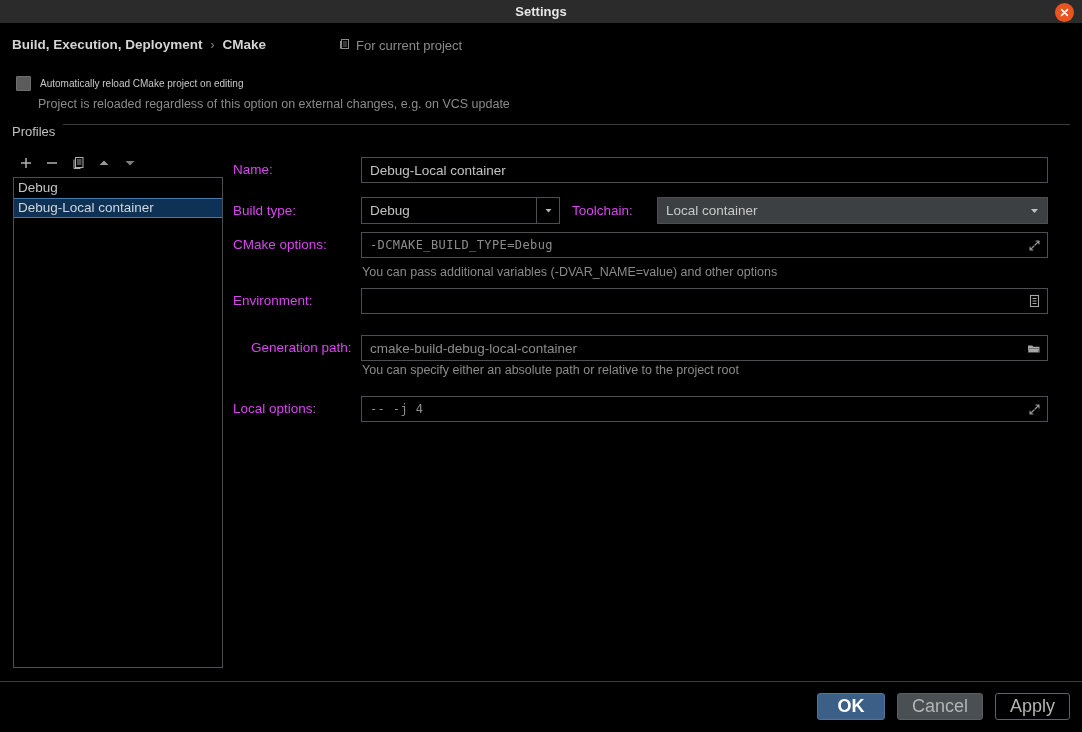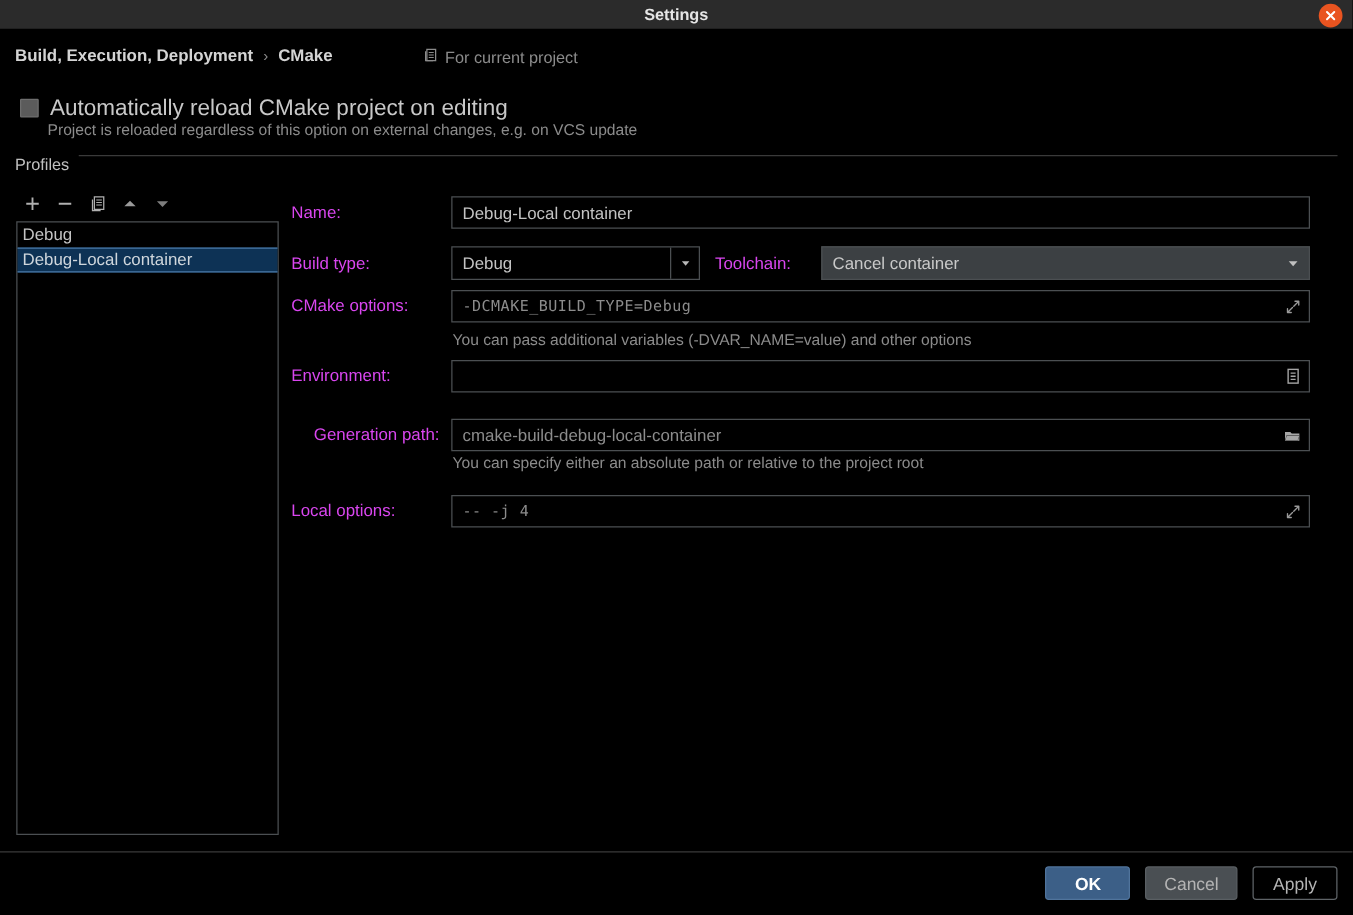--- a/index.html
+++ b/index.html
@@ -88,21 +88,21 @@
   }
   .checkbox {
     width: 13px; height: 13px;
     background: #5b5b5b;
     border: 1px solid #6e6e6e;
     border-radius: 1px;
     margin-right: 9px;
     flex: 0 0 auto;
   }
   .cb-label {
-    font-size: 18px;
+    font-size: 10px;
     color: #c8c8c8;
     white-space: nowrap;
   }
   .cb-hint {
     position: absolute;
     left: 38px; top: 97px;
     font-size: 12.5px;
     color: #8b8b8b;
     white-space: nowrap;
   }
@@ -265,21 +265,21 @@
   }
   .btn {
     height: 27px;
     min-width: 68px;
     padding: 0 14px;
     border-radius: 3px;
     box-sizing: border-box;
     display: flex;
     align-items: center;
     justify-content: center;
-    font-size: 14px;
+    font-size: 18px;
     white-space: nowrap;
   }
   .btn-ok {
     background: #3c5f87;
     border: 1px solid #50749c;
     color: #ffffff;
     font-weight: bold;
   }
   .btn-cancel {
     background: #4a4f53;
@@ -392,21 +392,21 @@
       <span class="combo-value">Debug</span>
       <span class="combo-arrow">
         <svg width="11" height="11" viewBox="0 0 11 11">
           <path d="M2.5 4 L5.5 7.5 L8.5 4 Z" fill="#b8b8b8"></path>
         </svg>
       </span>
     </div>
 
     <div class="f-label" style="left:572px; top:203px;">Toolchain:</div>
     <div class="combo flat" style="left:657px; top:197px; width:391px; height:27px;">
-      <span class="combo-value">Cancel container</span>
+      <span class="combo-value">Local container</span>
       <span class="combo-arrow">
         <svg width="11" height="11" viewBox="0 0 11 11">
           <path d="M2 4 L5.5 8 L9 4 Z" fill="#c0c0c0"></path>
         </svg>
       </span>
     </div>
 
     <div class="f-label" style="left:233px; top:237px;">CMake options:</div>
     <div class="textfield" style="left:361px; top:232px; width:687px; height:26px;">
       <span class="tf-text mono">-DCMAKE_BUILD_TYPE=Debug</span>

